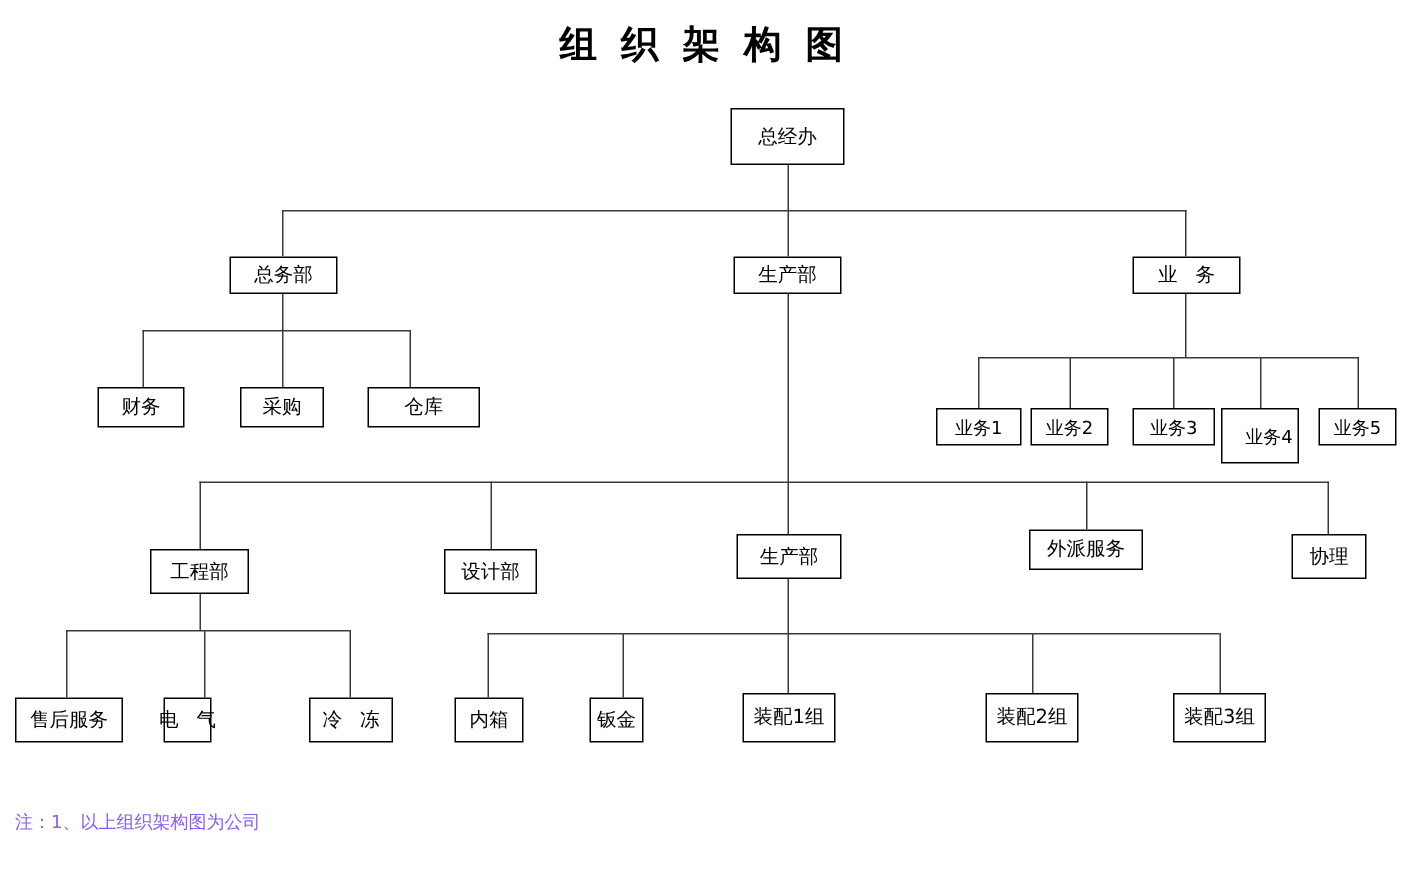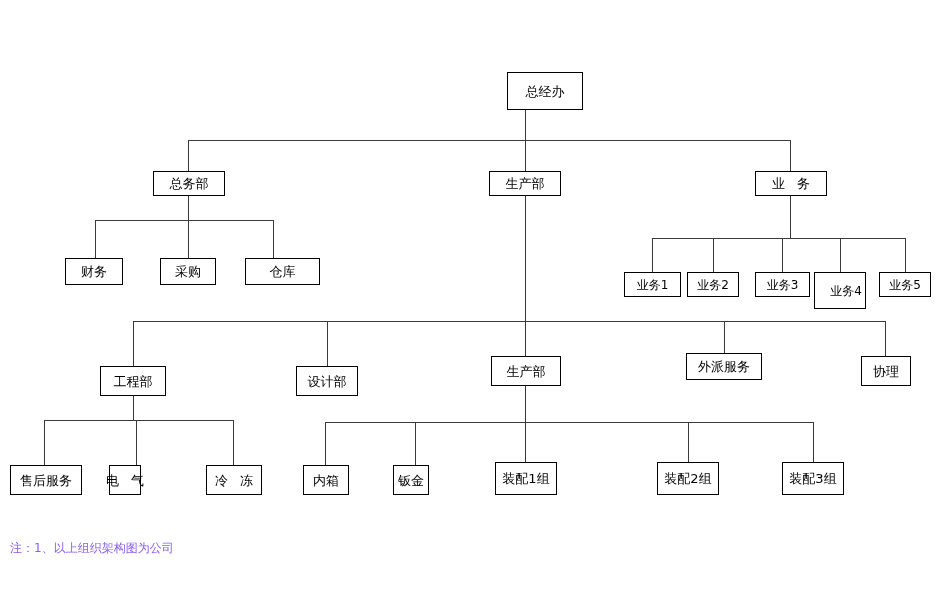--- a/index.html
+++ b/index.html
@@ -64,20 +64,21 @@
     line-height: 16px;
     white-space: nowrap;
     color: #8b5cf6;
   }
 </style>
 </head>
 <body>
 
 <div id="chart-root">
 
+  <div class="title">组织架构图</div>
 
   <div class="link v" style="left:525px; top:110px; height:30px;"></div>
 
   <div class="link h" style="left:188px; top:140px; width:603px;"></div>
   <div class="link v" style="left:188px; top:140px; height:31px;"></div>
   <div class="link v" style="left:525px; top:140px; height:31px;"></div>
   <div class="link v" style="left:790px; top:140px; height:31px;"></div>
 
   <div class="link v" style="left:188px; top:196px; height:24px;"></div>
   <div class="link h" style="left:95px; top:220px; width:179px;"></div>
@@ -108,21 +109,21 @@
   <div class="link v" style="left:233px; top:420px; height:45px;"></div>
 
   <div class="link v" style="left:525px; top:386px; height:36px;"></div>
   <div class="link h" style="left:325px; top:422px; width:488px;"></div>
   <div class="link v" style="left:325px; top:422px; height:43px;"></div>
   <div class="link v" style="left:415px; top:422px; height:43px;"></div>
   <div class="link v" style="left:525px; top:422px; height:43px;"></div>
   <div class="link v" style="left:688px; top:422px; height:43px;"></div>
   <div class="link v" style="left:813px; top:422px; height:43px;"></div>
 
-  <div class="node" style="left:487px; top:72px; width:76px; height:38px;margin-left:20px;">
+  <div class="node" style="left:487px; top:72px; width:76px; height:38px;">
     <span>总经办</span>
   </div>
 
   <div class="node" style="left:153px; top:171px; width:72px; height:25px;">
     <span>总务部</span>
   </div>
   <div class="node" style="left:489px; top:171px; width:72px; height:25px;">
     <span>生产部</span>
   </div>
   <div class="node sp" style="left:755px; top:171px; width:72px; height:25px;">

